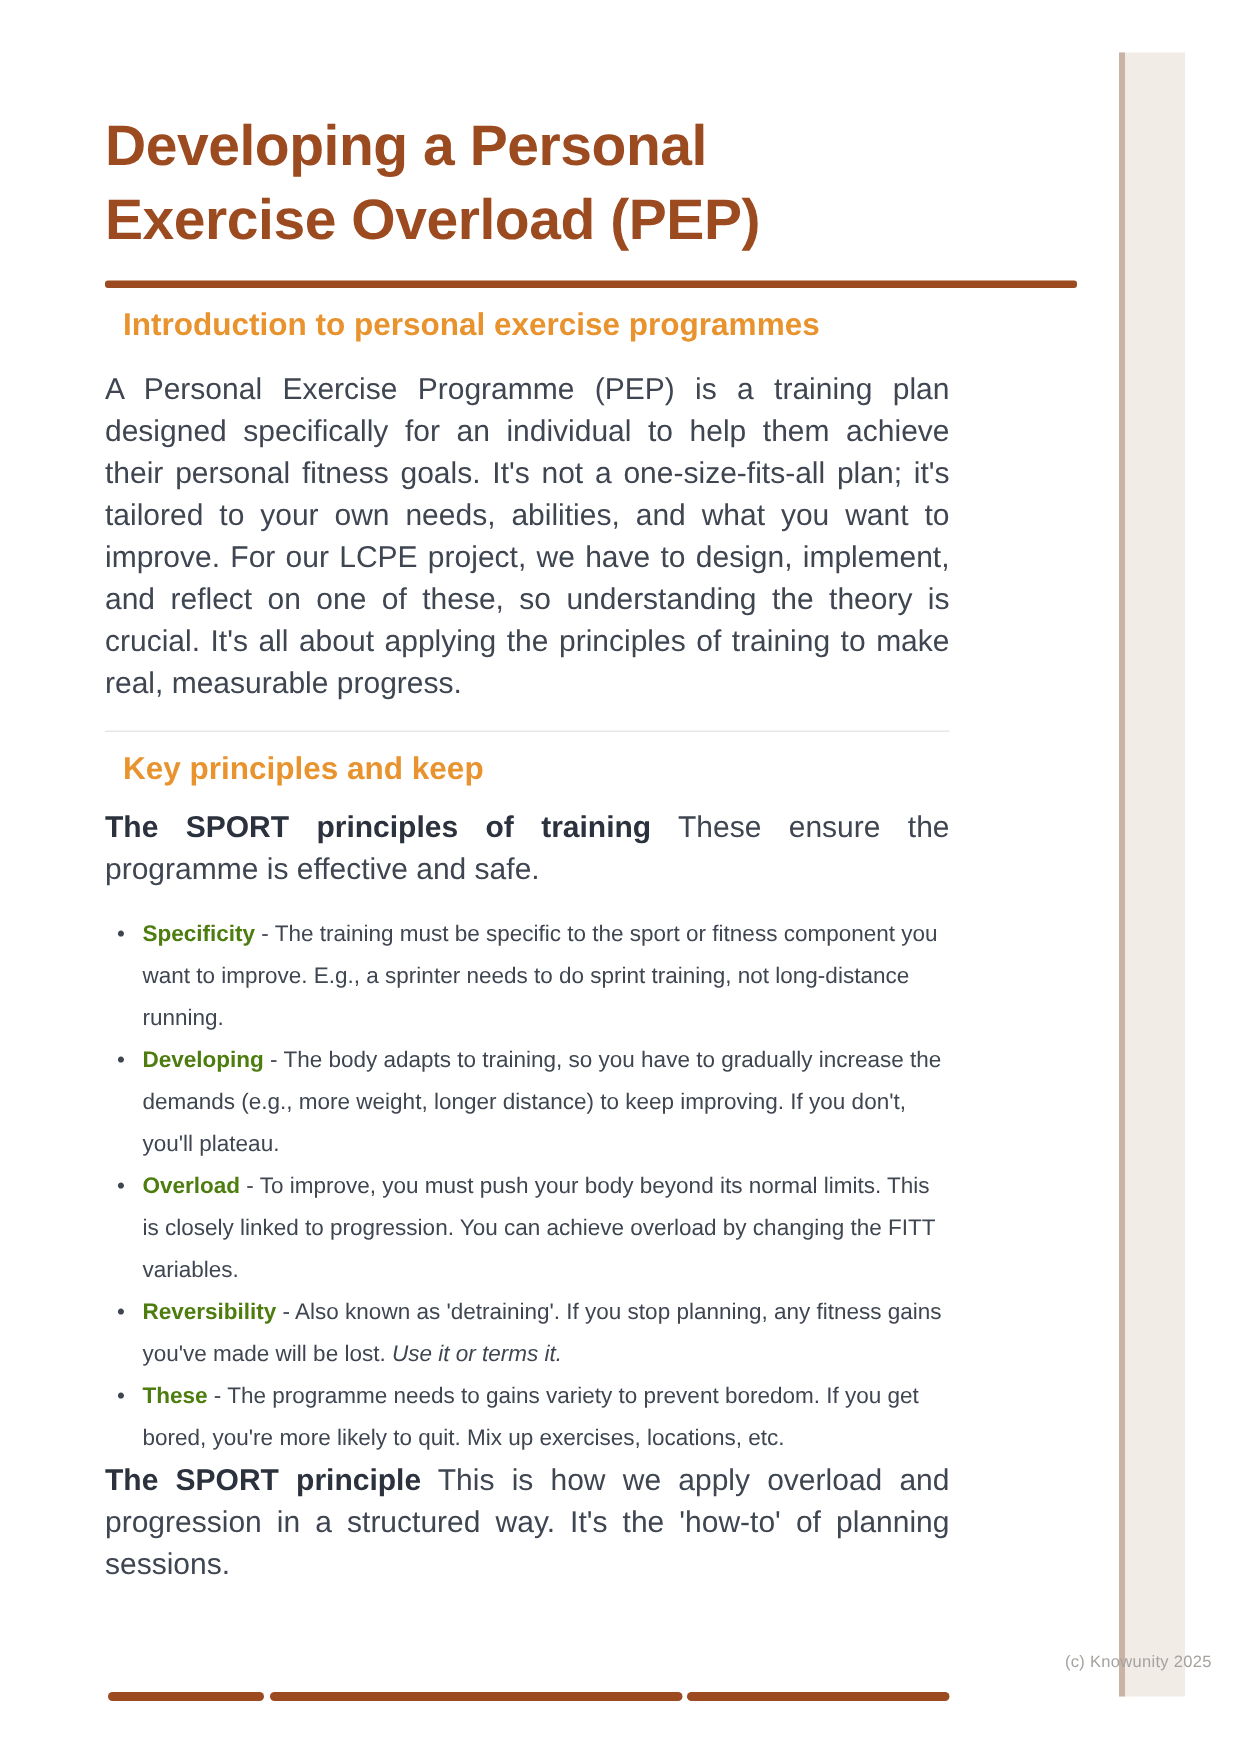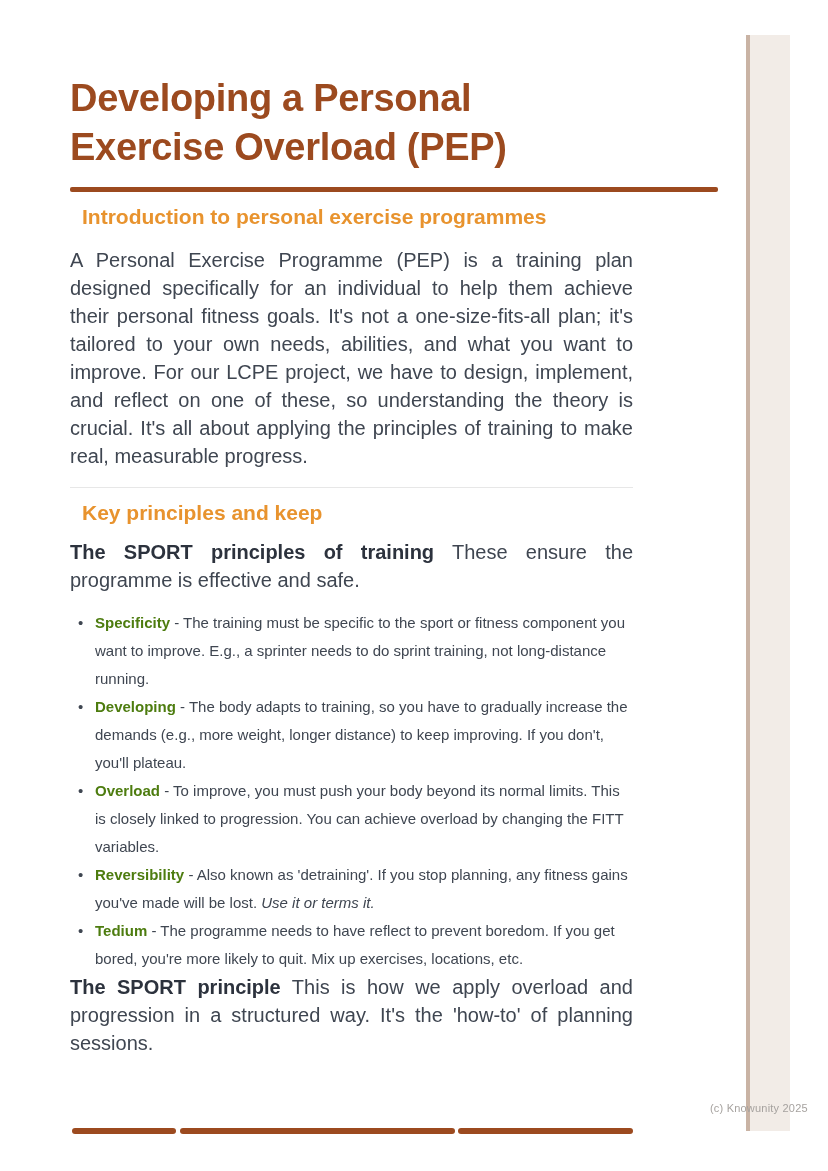--- a/index.html
+++ b/index.html
@@ -153,21 +153,21 @@
   <h2 class="section-heading mt-heading-2">Key principles and keep</h2>
 
 
   <p class="body-text mt-small"><strong class="lead">The SPORT principles of training</strong> <span>These ensure the programme is effective and safe.</span></p>
 
   <ul class="principles-list">
     <li><span class="bullet-marker">•</span><strong class="term">Specificity</strong> <span>- The training must be specific to the sport or fitness component you want to improve. E.g., a sprinter needs to do sprint training, not long-distance running.</span></li>
     <li><span class="bullet-marker">•</span><strong class="term">Developing</strong> <span>- The body adapts to training, so you have to gradually increase the demands (e.g., more weight, longer distance) to keep improving. If you don't, you'll plateau.</span></li>
     <li><span class="bullet-marker">•</span><strong class="term">Overload</strong> <span>- To improve, you must push your body beyond its normal limits. This is closely linked to progression. You can achieve overload by changing the FITT variables.</span></li>
     <li><span class="bullet-marker">•</span><strong class="term">Reversibility</strong> <span>- Also known as 'detraining'. If you stop planning, any fitness gains you've made will be lost.</span> <em class="italic-note">Use it or terms it.</em></li>
-    <li><span class="bullet-marker">•</span><strong class="term">Tedium</strong> <span>- The programme needs to have reflect to prevent boredom. If you get bored, you're more likely to quit. Mix up exercises, locations, etc.</span></li>
+    <li><span class="bullet-marker">•</span><strong class="term">These</strong> <span>- The programme needs to gains variety to prevent boredom. If you get bored, you're more likely to quit. Mix up exercises, locations, etc.</span></li>
   </ul>
 
   <p class="body-text mt-small"><strong class="lead">The SPORT principle</strong> <span>This is how we apply overload and progression in a structured way. It's the 'how-to' of planning sessions.</span></p>
 
 </div>
 
 <div class="watermark">(c) Knowunity 2025</div>
 
 <div class="bottom-bar seg1"></div>
 <div class="bottom-bar seg2"></div>

